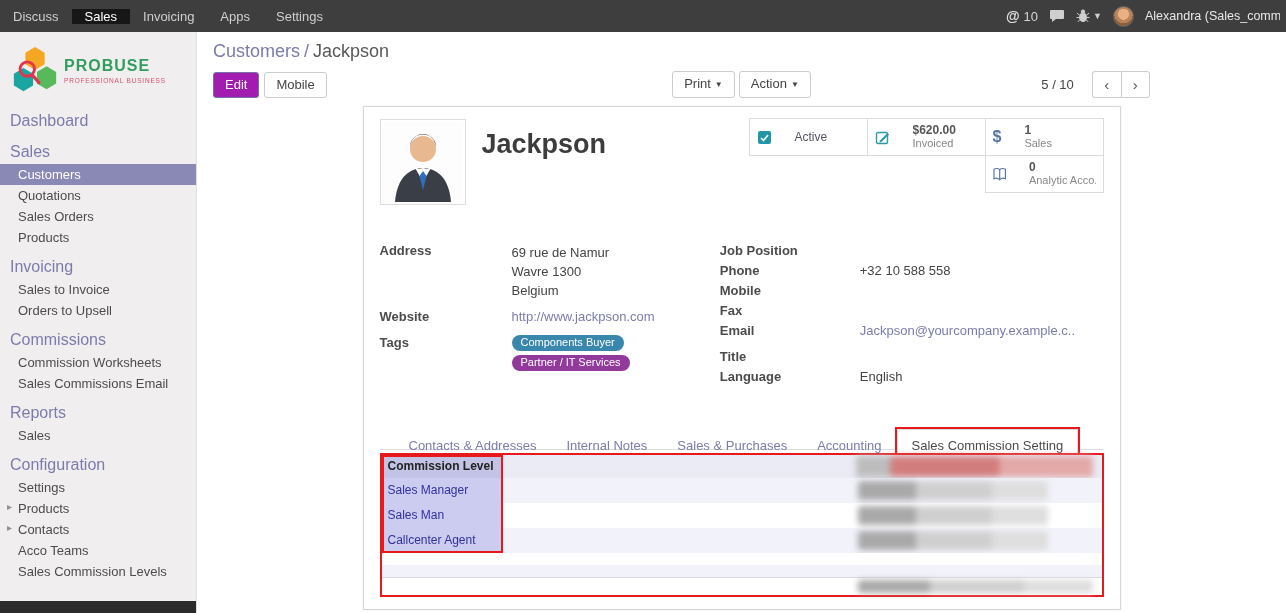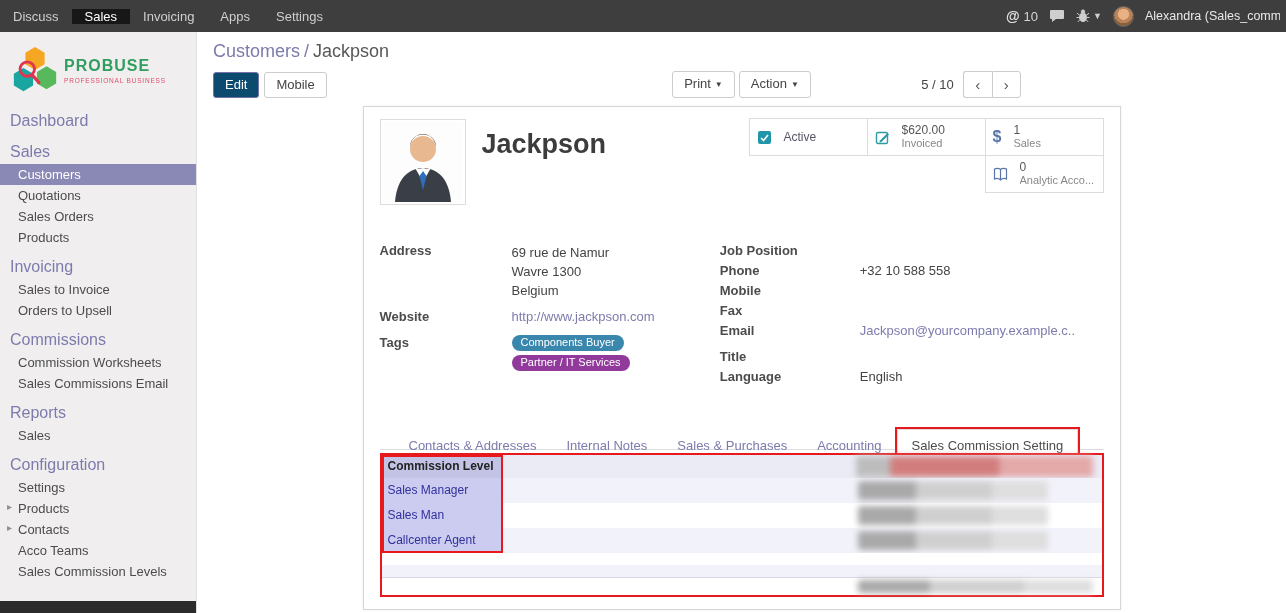--- a/index.html
+++ b/index.html
@@ -43,40 +43,40 @@
   
   .main{position:absolute;left:197px;top:32px;right:0;bottom:0;background:#fff;overflow:hidden}
   .cp{padding:9px 16px 7px}
   .breadcrumb{font-size:18px;margin-bottom:9px}
   .breadcrumb .bc-link{color:var(--accent);cursor:pointer}
   .breadcrumb .bc-sep{color:var(--accent);margin:0 4px}
   .breadcrumb .bc-current{color:#585858}
   .cp-row{display:flex;align-items:center}
   .cp-left{width:33%;display:flex;gap:5px}
   .cp-center{width:34%;display:flex;justify-content:center;gap:4px}
-  .cp-right{width:33%;display:flex;justify-content:flex-start;align-items:center;gap:9px}
+  .cp-right{width:33%;display:flex;justify-content:center;align-items:center;gap:18px}
   .btn{font-size:13px;padding:4px 11px;border-radius:3px;cursor:pointer;background:#fff;border:1px solid #ccc;color:#444;line-height:16px}
-  .btn-primary{background:#0c4a6e;border-color:#7472a4;color:#fff}
+  .btn-primary{background:#a21caf;border-color:#7472a4;color:#fff}
   .btn .dd-caret{display:inline-block;font-size:8px;margin-left:4px;vertical-align:middle;color:inherit}
   .pager-text{font-size:13px;color:#444}
   .pager-btns{display:flex}
   .pager-btn{width:29px;height:27px;border:1px solid #ccc;background:#fff;display:flex;align-items:center;justify-content:center;font-size:15px;color:#555;cursor:pointer}
   .pager-btn.prev{border-radius:3px 0 0 3px;border-right:none}
   .pager-btn.next{border-radius:0 3px 3px 0}
 
   
   .sheet{width:758px;margin:1px auto 0;background:#fff;border:1px solid #d6d6d6;box-shadow:0 0 3px rgba(0,0,0,.06);min-height:486px;padding:12px 16px;position:relative}
   .sheet-header{position:relative;min-height:102px}
   .avatar-box{width:86px;height:86px;border:1px solid #ddd;background:#fff;padding:2px;float:left}
   .avatar-box svg{width:100%;height:100%;display:block}
   .record-title{margin-left:102px;padding-top:10px;font-size:27px;color:#3c3c3c;font-weight:bold}
   .stats{position:absolute;top:0;right:0;width:357px;display:flex;flex-wrap:wrap;justify-content:flex-end}
-  .stat{width:119px;height:38px;border:1px solid #dcdcdc;background:#fff;display:flex;align-items:center;padding:3px 7px;gap:12px;margin-left:-1px;margin-top:-1px;cursor:pointer}
+  .stat{width:119px;height:38px;border:1px solid #dcdcdc;background:#fff;display:flex;align-items:center;padding:3px 7px;gap:23px;margin-left:-1px;margin-top:-1px;cursor:pointer}
   .stat-text{display:flex;flex-direction:column;justify-content:center;overflow:hidden}
-  .stat-value{font-size:12px;font-weight:normal;color:#555;line-height:13px;white-space:nowrap}
+  .stat-value{font-size:12px;font-weight:bold;color:#555;line-height:13px;white-space:nowrap}
   .stat-label{font-size:11px;color:#888;line-height:13px;white-space:nowrap}
   .stat-single{font-size:12px;color:#556;line-height:13px}
   .dollar-glyph{font-size:16px;font-weight:bold;color:#5875a8}
 
   
   .fields{display:flex;margin-top:22px}
   .fcol-left{width:47%}
   .fcol-right{width:53%}
   .frow{display:flex;margin-bottom:3px;font-size:13px;min-height:17px}
   .flabel{width:132px;flex-shrink:0;font-weight:bold;color:#4c4c4c}

